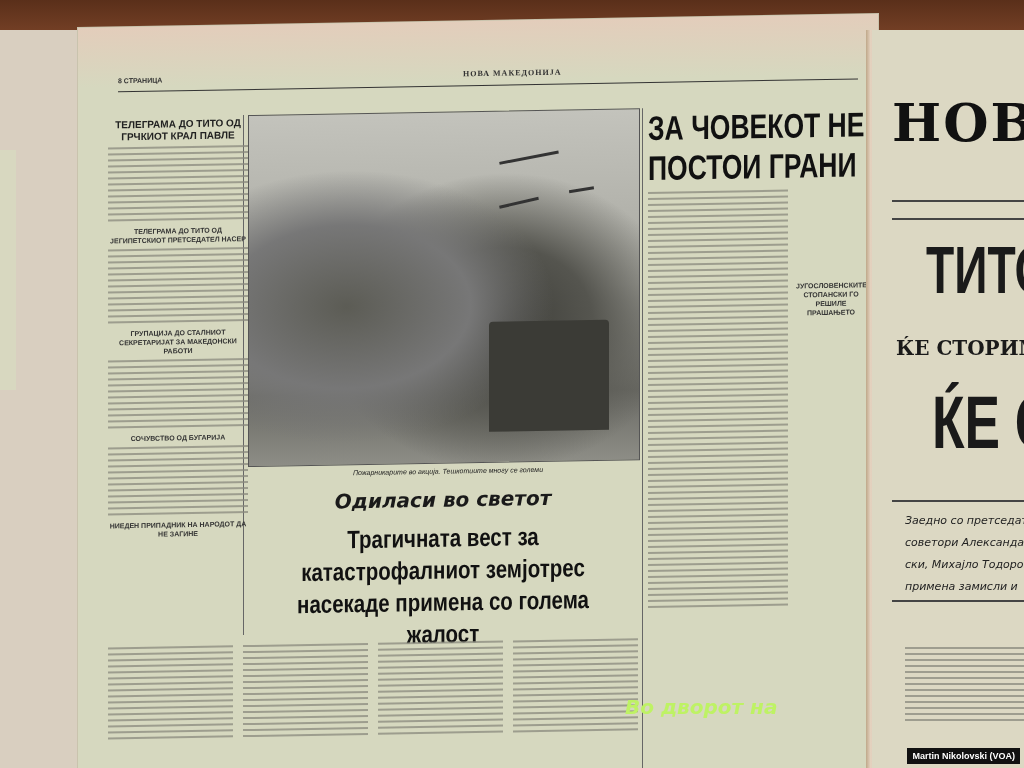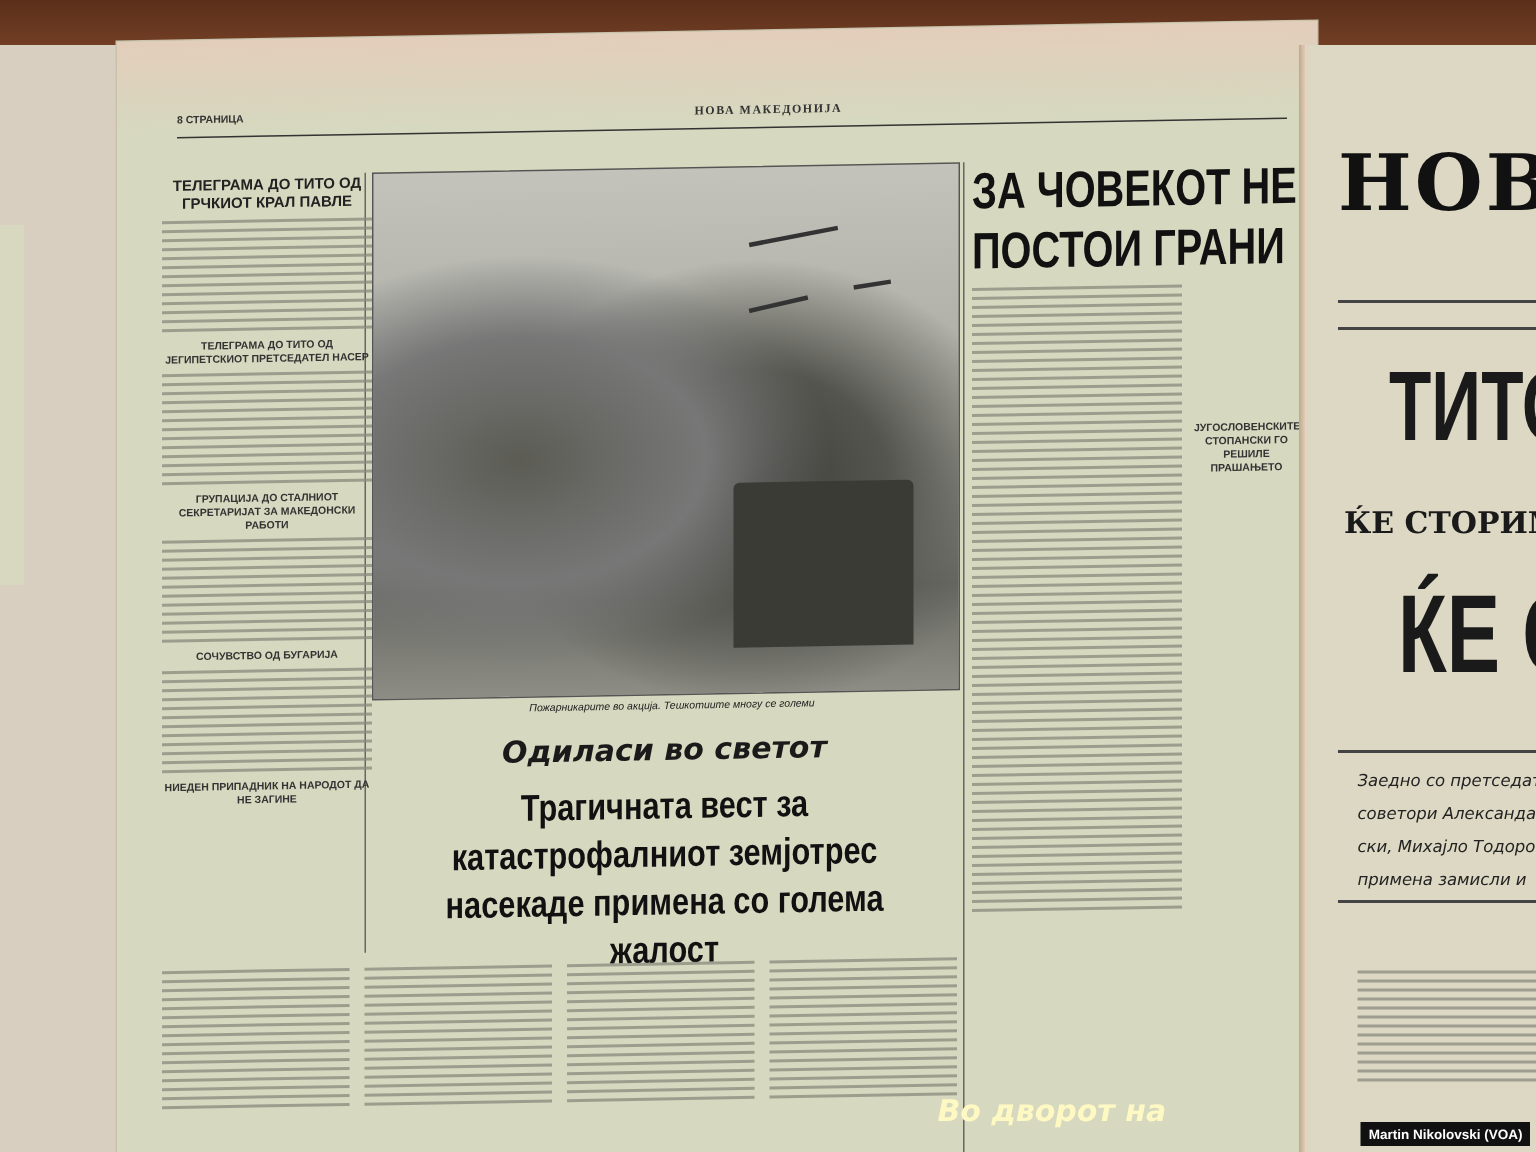--- a/index.html
+++ b/index.html
@@ -24,21 +24,21 @@
   .truck{position:absolute;right:30px;bottom:30px;width:120px;height:110px;background:#3b3b36;border-radius:4px 4px 0 0;}
   .truck-window{position:absolute;right:45px;bottom:95px;width:80px;height:28px;background:#8d8d86;border:3px solid #3b3b36;}
   .plane{position:absolute;height:3px;background:#333;}
   .photo-caption{position:absolute;left:200px;top:446px;width:340px;text-align:center;font:italic 7px "Liberation Sans",sans-serif;color:#222;}
   .kicker{position:absolute;left:170px;top:466px;width:390px;text-align:center;font:italic bold 20px "DejaVu Sans",sans-serif;color:#1a1a1a;}
   .main-headline{position:absolute;left:150px;top:500px;width:430px;text-align:center;font:bold 25px "Liberation Sans Narrow","Liberation Sans",sans-serif;line-height:32px;color:#111;transform:scaleX(0.82);transform-origin:50% 0;}
   .body-cols{position:absolute;left:30px;top:616px;width:540px;height:150px;}
   .body-col{position:absolute;top:0;width:125px;}
   .mid-col{position:absolute;left:570px;top:90px;width:215px;}
   .mid-headline{font:bold 34px "Liberation Sans",sans-serif;color:#111;line-height:40px;transform:scaleX(0.78);transform-origin:0 0;white-space:nowrap;}
-  .bottom-kicker{position:absolute;left:625px;top:728px;font:italic bold 20px "DejaVu Sans",sans-serif;color:#fef9c3;}
+  .bottom-kicker{position:absolute;left:625px;top:695px;font:italic bold 20px "DejaVu Sans",sans-serif;color:#bef264;}
   .right-masthead{position:absolute;left:892px;top:92px;font:bold 52px "DejaVu Serif",serif;color:#111;letter-spacing:2px;white-space:nowrap;}
   .right-rule{position:absolute;left:892px;width:132px;height:1.5px;background:#444;}
   .right-tito{position:absolute;left:926px;top:232px;font:bold 66px "Liberation Sans",sans-serif;color:#1a1a1a;transform:scaleX(0.7);transform-origin:0 0;white-space:nowrap;}
   .right-sub{position:absolute;left:896px;top:336px;font:bold 20px "DejaVu Serif",serif;color:#1a1a1a;white-space:nowrap;}
   .right-big{position:absolute;left:932px;top:380px;font:bold 74px "Liberation Sans",sans-serif;color:#1a1a1a;transform:scaleX(0.72);transform-origin:0 0;white-space:nowrap;}
   .right-italic{position:absolute;left:905px;top:510px;width:119px;font:italic 11px "DejaVu Sans",sans-serif;color:#222;line-height:22px;white-space:nowrap;overflow:hidden;}
   .right-body{position:absolute;left:905px;top:640px;width:119px;}
   .credit{position:absolute;right:4px;bottom:4px;background:#111;color:#fff;font:bold 9px "Liberation Sans",sans-serif;padding:3px 5px;margin-top:20px;}
 </style>
 </head>

